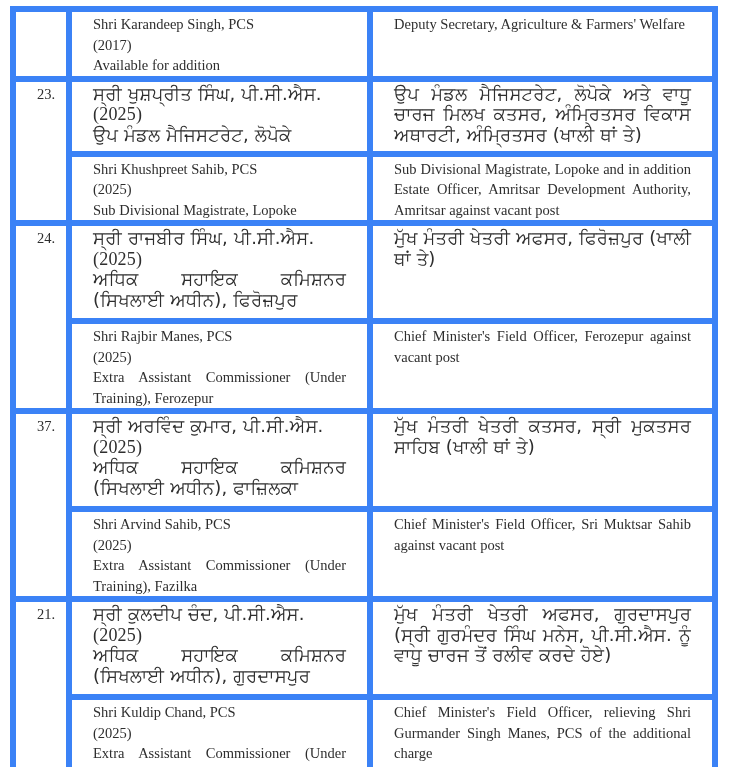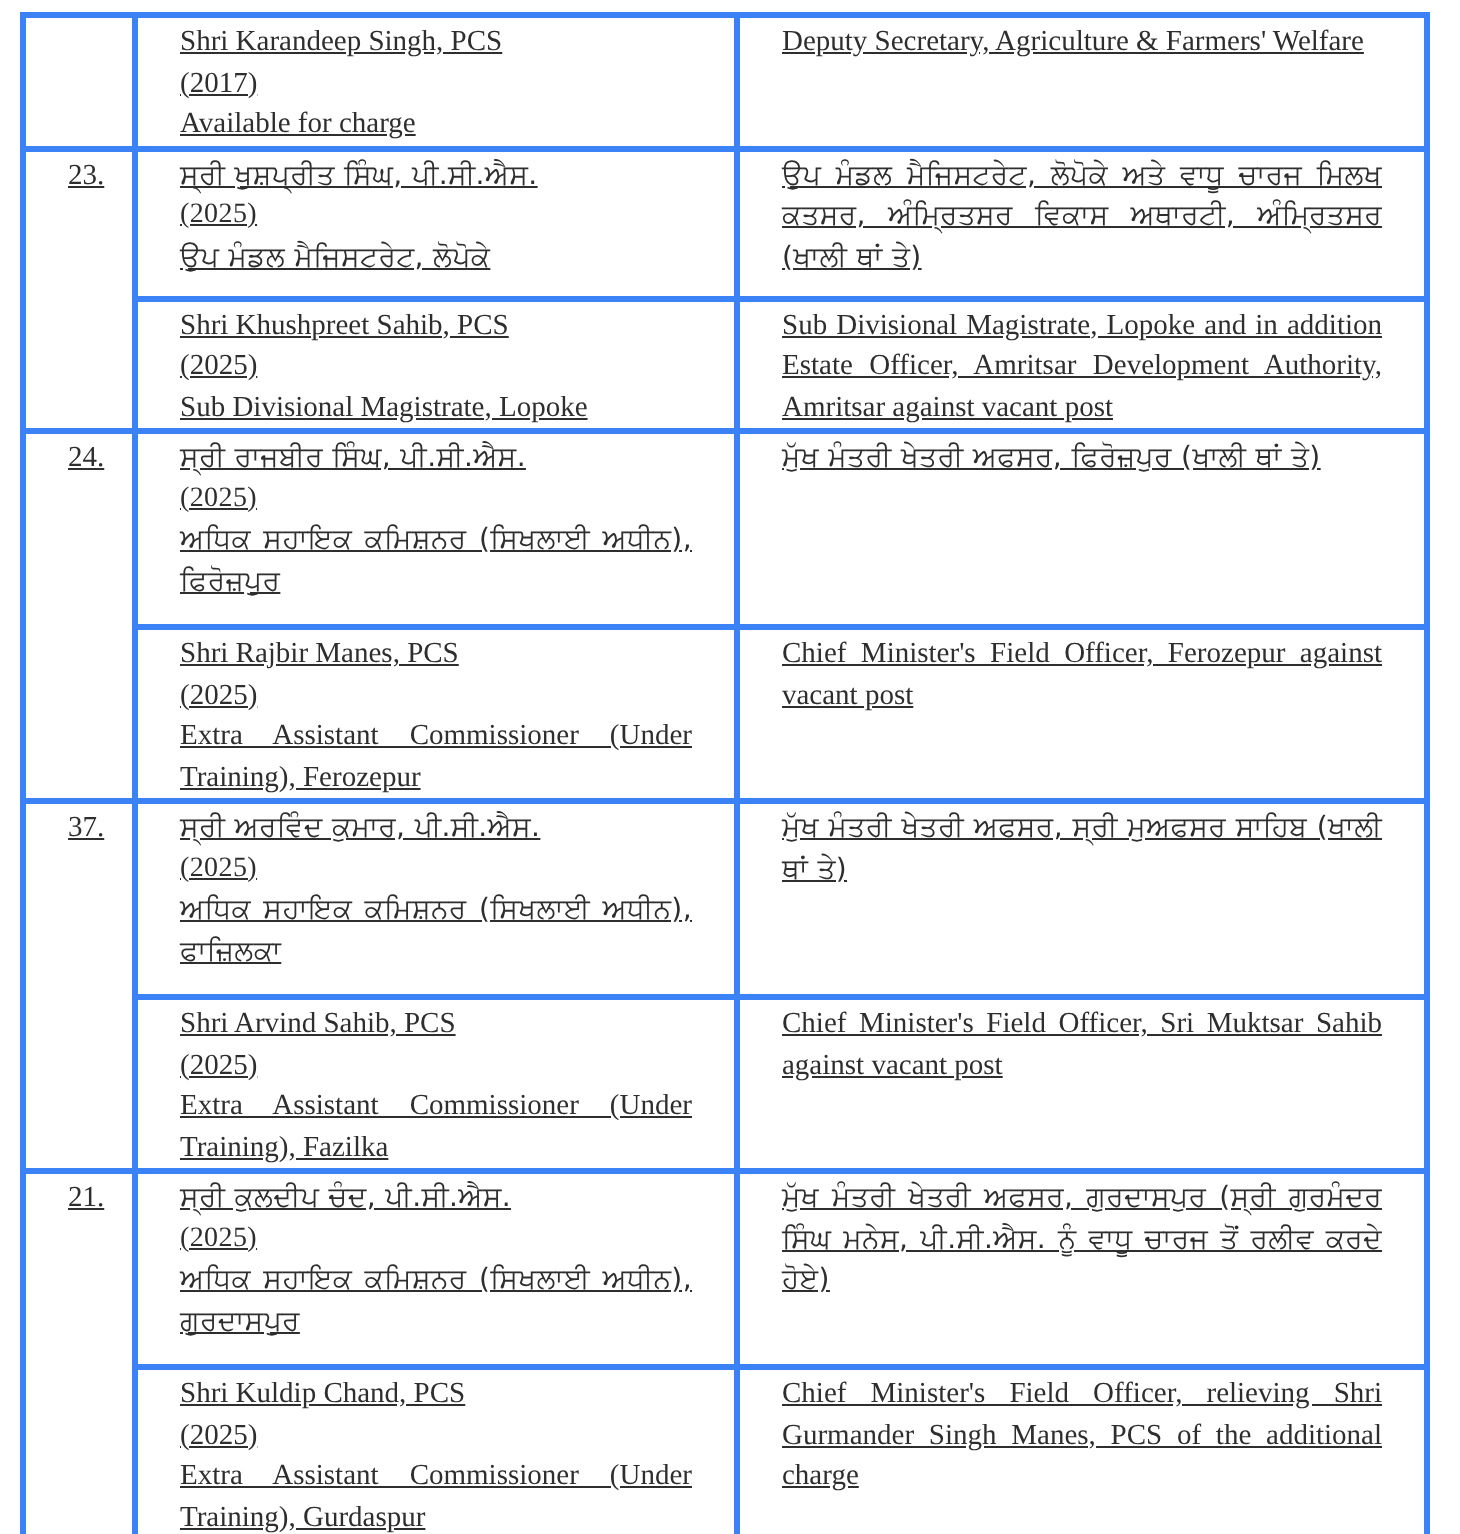--- a/index.html
+++ b/index.html
@@ -17,45 +17,44 @@
     }
     .doc-table {
       position: absolute;
       left: 10px;
       top: 6px;
       width: 702px;
       border-collapse: collapse;
       table-layout: fixed;
     }
     .doc-table td {
-      border: 3px solid #3b82f6;
+      border: 6px solid #3b82f6;
       vertical-align: top;
       padding: 0 21px;
       font-size: 14.5px;
       line-height: 20.5px;
-      text-decoration: underline;
     }
     .col-no { width: 56px; }
     .col-person { width: 301px; }
     .col-post { width: 345px; }
     .sno {
       text-align: right;
       padding-top: 2px !important;
     }
     .cell-inner {
       padding-top: 2px;
     }
     .line { display: block; }
     .justify {
       text-align: justify;
       text-align-last: left;
     }
     .pa {
       font-family: "DejaVu Sans", "Liberation Sans", sans-serif;
-      font-size: 14px;
+      font-size: 18px;
       letter-spacing: 0.2px;
     }
     .en {
       font-family: "Liberation Serif", "DejaVu Serif", serif;
     }
   </style>
 </head>
 <body>
 
 <table class="doc-table">
@@ -65,21 +64,21 @@
     <col class="col-post">
   </colgroup>
   <tbody>
 
     <tr style="height:65px">
       <td class="sno"></td>
       <td>
         <div class="cell-inner en">
           <span class="line">Shri Karandeep Singh, PCS</span>
           <span class="line">(2017)</span>
-          <span class="line">Available for charge</span>
+          <span class="line">Available for addition</span>
         </div>
       </td>
       <td>
         <div class="cell-inner en justify">Deputy Secretary, Agriculture &amp; Farmers' Welfare</div>
       </td>
     </tr>
 
     <tr style="height:75px">
       <td class="sno" rowspan="2">23.</td>
       <td>
@@ -137,21 +136,21 @@
     <tr style="height:98px">
       <td class="sno" rowspan="2">37.</td>
       <td>
         <div class="cell-inner pa">
           <span class="line">ਸ੍ਰੀ ਅਰਵਿੰਦ ਕੁਮਾਰ, ਪੀ.ਸੀ.ਐਸ.</span>
           <span class="line en">(2025)</span>
           <span class="line justify">ਅਧਿਕ ਸਹਾਇਕ ਕਮਿਸ਼ਨਰ (ਸਿਖਲਾਈ ਅਧੀਨ), ਫਾਜ਼ਿਲਕਾ</span>
         </div>
       </td>
       <td>
-        <div class="cell-inner pa justify">ਮੁੱਖ ਮੰਤਰੀ ਖੇਤਰੀ ਅਫਸਰ, ਸ੍ਰੀ ਮੁਅਫਸਰ ਸਾਹਿਬ (ਖਾਲੀ ਥਾਂ ਤੇ)</div>
+        <div class="cell-inner pa justify">ਮੁੱਖ ਮੰਤਰੀ ਖੇਤਰੀ ਕਤਸਰ, ਸ੍ਰੀ ਮੁਕਤਸਰ ਸਾਹਿਬ (ਖਾਲੀ ਥਾਂ ਤੇ)</div>
       </td>
     </tr>
 
     <tr style="height:85px">
       <td>
         <div class="cell-inner en">
           <span class="line">Shri Arvind Sahib, PCS</span>
           <span class="line">(2025)</span>
           <span class="line justify">Extra Assistant Commissioner (Under Training), Fazilka</span>
         </div>

